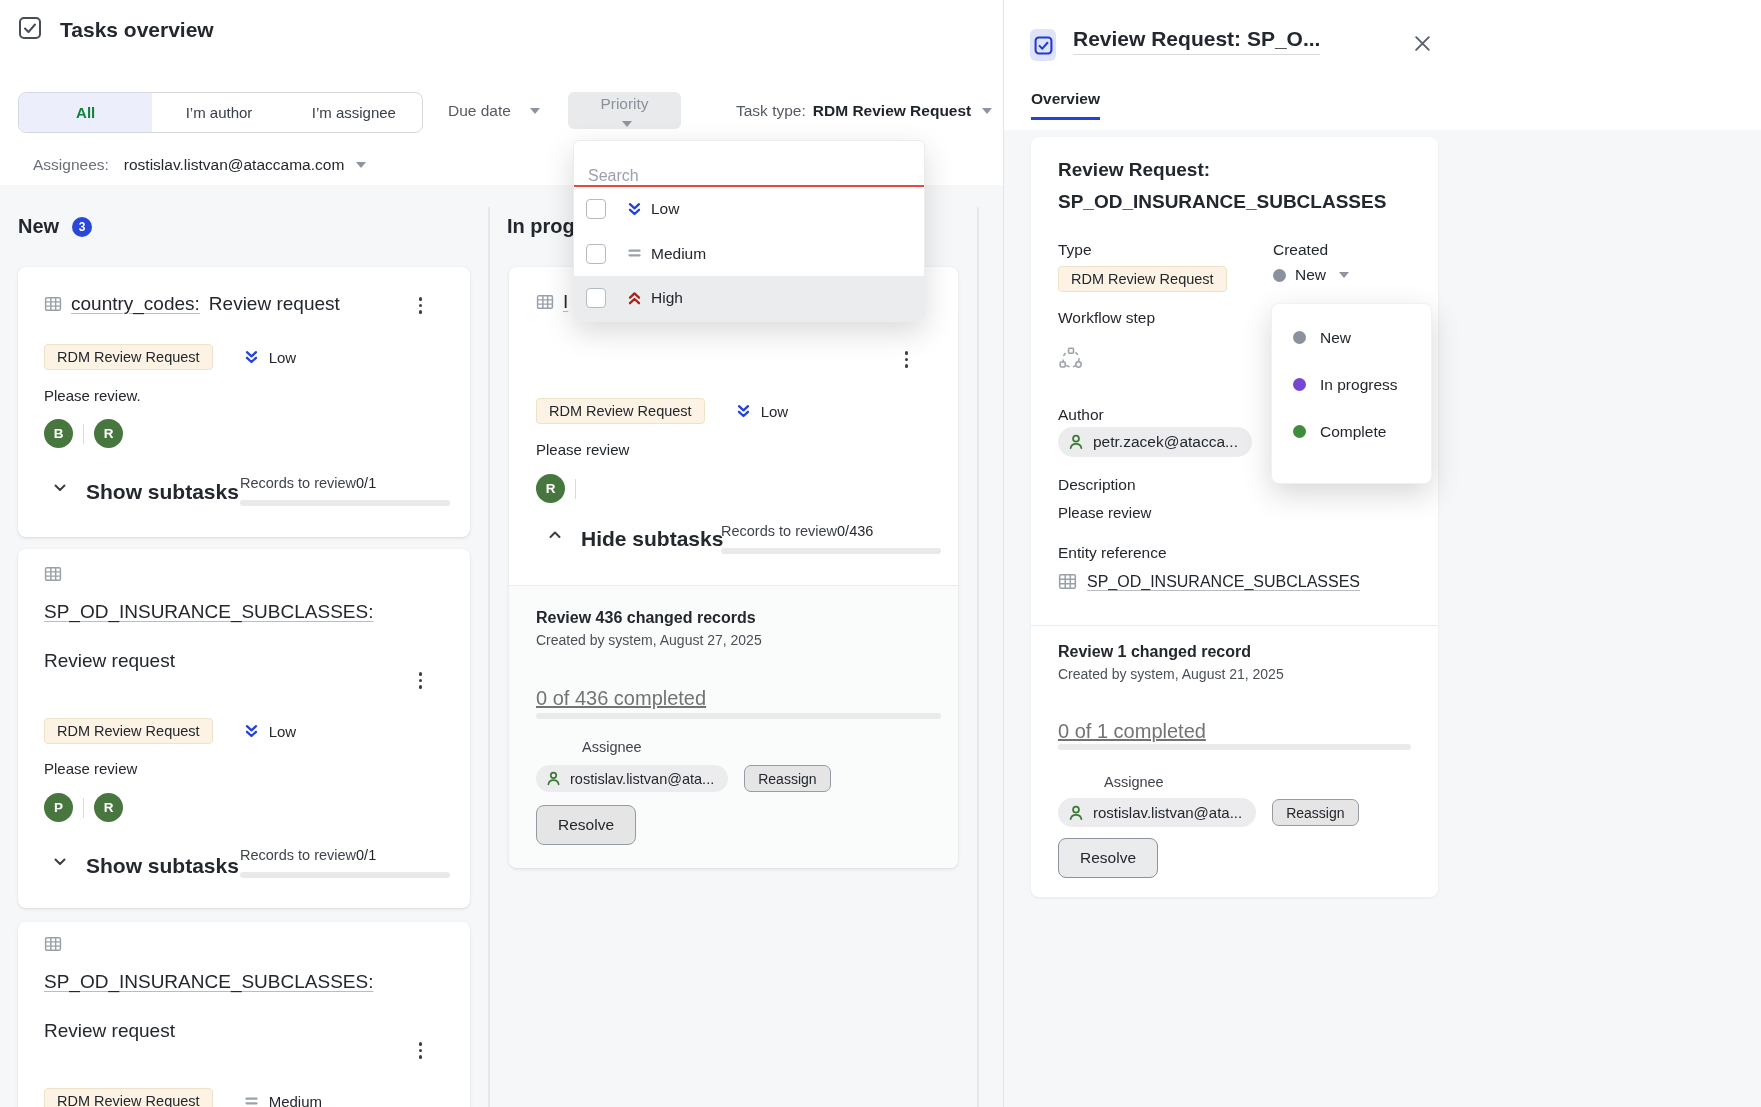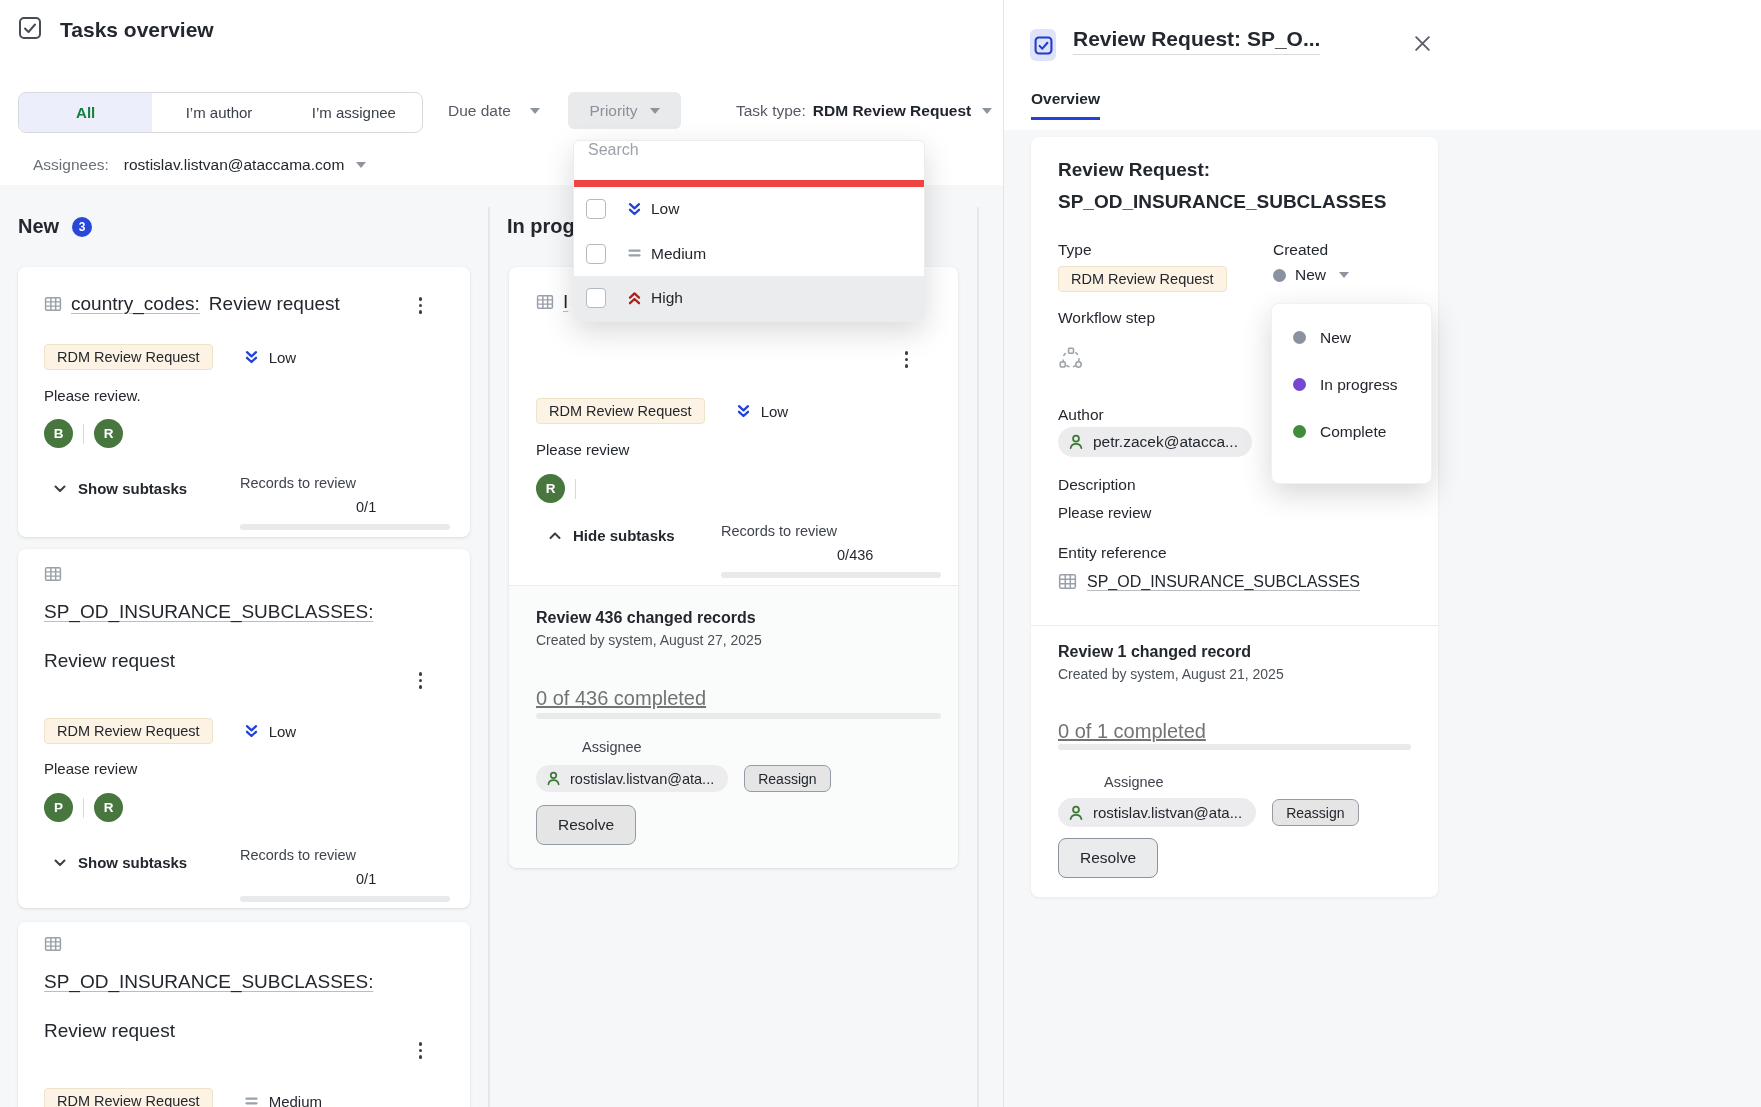--- a/index.html
+++ b/index.html
@@ -10,21 +10,21 @@
   .left-header { position:absolute; left:0; top:0; width:1003px; height:185px; background:#fff; }
   .page-title-row { position:absolute; left:18px; top:16px; display:flex; align-items:center; gap:18px; }
   .page-title { font-size:21px; font-weight:700; color:#23272e; }
 
   .seg-control { position:absolute; left:18px; top:92px; width:405px; height:41px; border:1px solid #d5d8dc; border-radius:8px; background:#fff; display:flex; overflow:hidden; }
   .seg { display:flex; align-items:center; justify-content:center; font-size:15px; color:#3a404a; cursor:pointer; }
   .seg-all { width:134px; background:#eceffb; color:#15803d; font-weight:700; }
   .seg-author { width:134px; } .seg-assignee { width:137px; }
 
   .due-date { position:absolute; left:448px; top:92px; height:38px; display:flex; align-items:center; gap:15px; color:#555b63; font-size:15.5px; }
-  .priority-btn { position:absolute; left:568px; top:92px; width:113px; height:37px; background:#e9eaec; border-radius:6px; display:flex; align-items:center; justify-content:center; gap:8px; color:#8b919a; font-size:15.5px; }
+  .priority-btn { position:absolute; left:568px; top:92px; width:113px; height:37px; background:#e9eaec; border-radius:6px; display:flex; align-items:center; justify-content:center; gap:8px; color:#8b919a; font-size:15.5px;flex-direction:column; }
   .task-type { position:absolute; left:705px; top:92px; height:38px; display:flex; align-items:center; gap:7px; font-size:15.5px;margin-left:31px; }
   .task-type-label { color:#555b63; }
   .task-type-value { color:#1f242c; font-weight:700; }
   .caret { width:0; height:0; border-left:5.5px solid transparent; border-right:5.5px solid transparent; border-top:6.5px solid #8e949e; margin-left:4px; }
   .assignees { position:absolute; left:33px; top:153px; height:24px; display:flex; align-items:center; gap:8px; font-size:15.5px; }
   .assignees-label { color:#6a707a; }
   .assignees-value { color:#23272e;margin-left:7px; }
 
   
   .board { position:absolute; left:0; top:185px; width:1003px; height:922px; background:#f6f7f8; }
@@ -38,41 +38,41 @@
   .entity-link { text-decoration:underline; text-decoration-color:#b9bdc3; text-underline-offset:3px; cursor:pointer; }
   .kebab { position:absolute; display:flex; flex-direction:column; gap:3px; padding:4px; cursor:pointer; }
   .kebab i { width:3.5px; height:3.5px; border-radius:50%; background:#3a3f47; }
   .badge-row { position:absolute; left:26px; display:flex; align-items:center; gap:30px; }
   .badge-rdm { background:#fcf3e5; border:1px solid #efe2cb; border-radius:4px; padding:3px 12px; font-size:14.5px; color:#23272e; height:26px; display:flex; align-items:center; }
   .pri { display:flex; align-items:center; gap:9px; font-size:15px; color:#23272e; }
   .desc { position:absolute; left:26px; font-size:15px; color:#23272e; }
   .avatars { position:absolute; left:26px; display:flex; align-items:center; }
   .avatar { width:29px; height:29px; border-radius:50%; background:#47773e; color:#fff; font-size:13.5px; font-weight:700; display:flex; align-items:center; justify-content:center; }
   .av-div { width:1px; height:20px; background:#d8dadd; margin:0 10px; }
-  .toggle { position:absolute; display:flex; align-items:center; gap:10px; font-size:15px; font-weight:700; color:#23272e; cursor:pointer; }
+  .toggle { position:absolute; display:flex; align-items:flex-start; gap:18px; font-size:21px; font-weight:700; color:#23272e; cursor:pointer; }
   .records { position:absolute; }
   .records-head { display:flex; justify-content:flex-start; font-size:14.5px; color:#3f444c; }
-  .records-val { color:#1f242c;margin-top:24px; }
+  .records-val { color:#1f242c; }
   .track { margin-top:9px; height:6px; border-radius:3px; background:#e8e9eb; }
 
   .sub-section { position:absolute; left:0; right:0; bottom:0; top:318px; background:#fafbfb; border-top:1px solid #ececee; border-radius:0 0 8px 8px; }
   .sub-title { position:absolute; left:27px; font-size:16px; font-weight:700; color:#23272e; }
   .sub-created { position:absolute; left:27px; font-size:14px; color:#4b5058; }
   .sub-completed { position:absolute; left:27px; font-size:20px; color:#737373;text-decoration:underline; }
   .sub-track { position:absolute; left:27px; height:6px; border-radius:3px; background:#e9eaec; }
   .sub-label { position:absolute; left:27px; font-size:14.5px; color:#3f444c;margin-left:46px; }
   .chip-row { position:absolute; left:27px; display:flex; align-items:center; gap:16px; }
   .chip { display:flex; align-items:center; gap:8px; background:#ececee; border-radius:15px; height:27px; padding:0 14px 0 9px; font-size:14.5px; color:#23272e; cursor:pointer; }
   .btn { border:1px solid #959ba4; background:#e5e5e5; border-radius:7px; font-size:14px; color:#23272e; height:27px; padding:0 13px; display:flex; align-items:center; cursor:pointer; font-family:inherit; }
   .btn-resolve { position:absolute; left:27px; height:40px; border-radius:8px; font-size:15.5px; padding:0 21px; }
   .btn-resolve.gray { background:#e9ebec; border-color:#8b929c; }
 
   
   .pri-popup { position:absolute; left:573px; top:140px; width:352px; background:#fff; border:1px solid #ececee; border-radius:6px; box-shadow:0 10px 30px rgba(0,0,0,.15); z-index:60; overflow:hidden; }
-  .pri-search { height:46px; border-bottom:7px solid #ef4444; display:flex; align-items:flex-start; }
+  .pri-search { height:46px; border-bottom:2px solid #ef4444; display:flex; align-items:flex-end; }
   .pri-search input { border:none; outline:none; width:100%; font-size:16px; padding:0 14px; color:#23272e; font-family:inherit; background:transparent; }
   .pri-search input::placeholder { color:#9ba1ab; }
   .pri-row { height:44.5px; display:flex; align-items:center; cursor:pointer; }
   .pri-row.hl { background:#ebecee; }
   .pri-cb { width:20px; height:20px; border:1.5px solid #b4bac2; border-radius:4px; background:#fff; margin-left:12px; flex:0 0 auto; }
   .pri-ic { margin-left:20px; width:17px; display:flex; }
   .pri-lb { margin-left:8px; font-size:15.5px; color:#23272e; }
 
   
   .panel { position:absolute; left:1003px; top:0; width:758px; height:1107px; background:#f6f7f8; border-left:1px solid #e3e5e8; }

